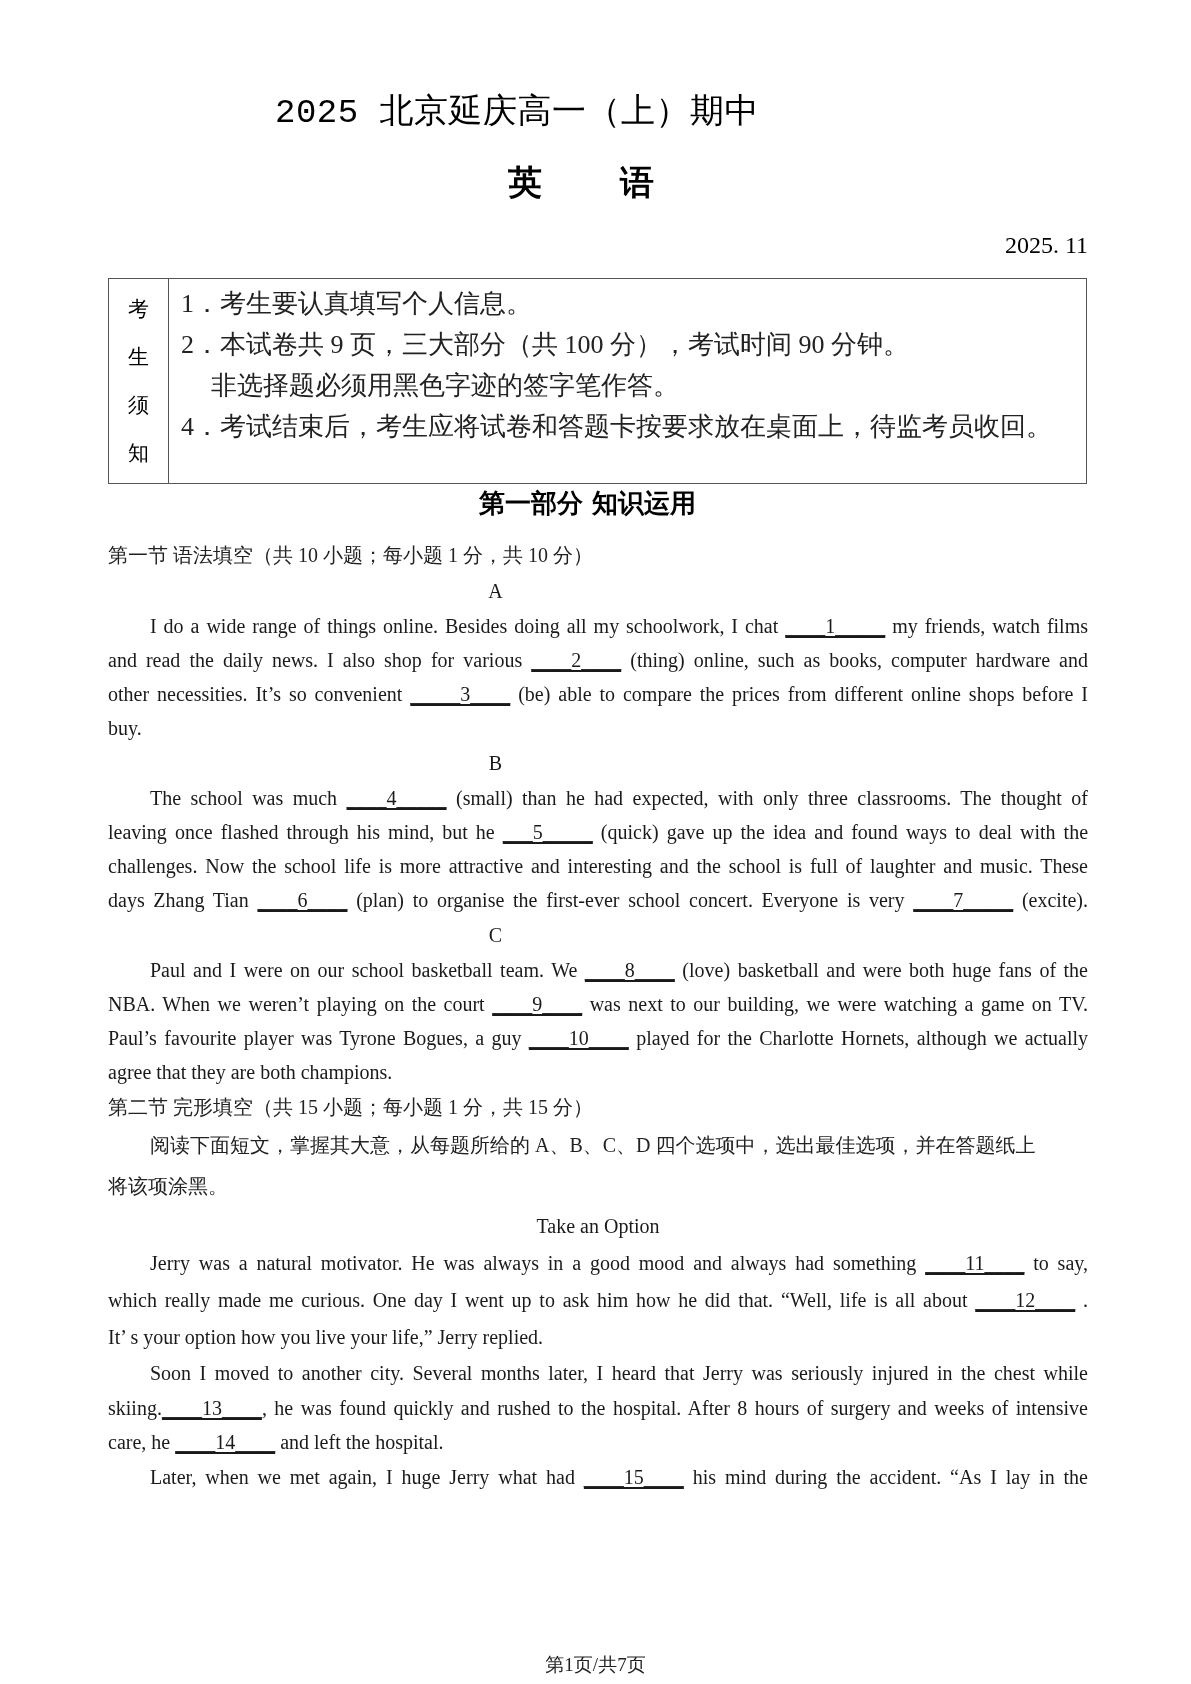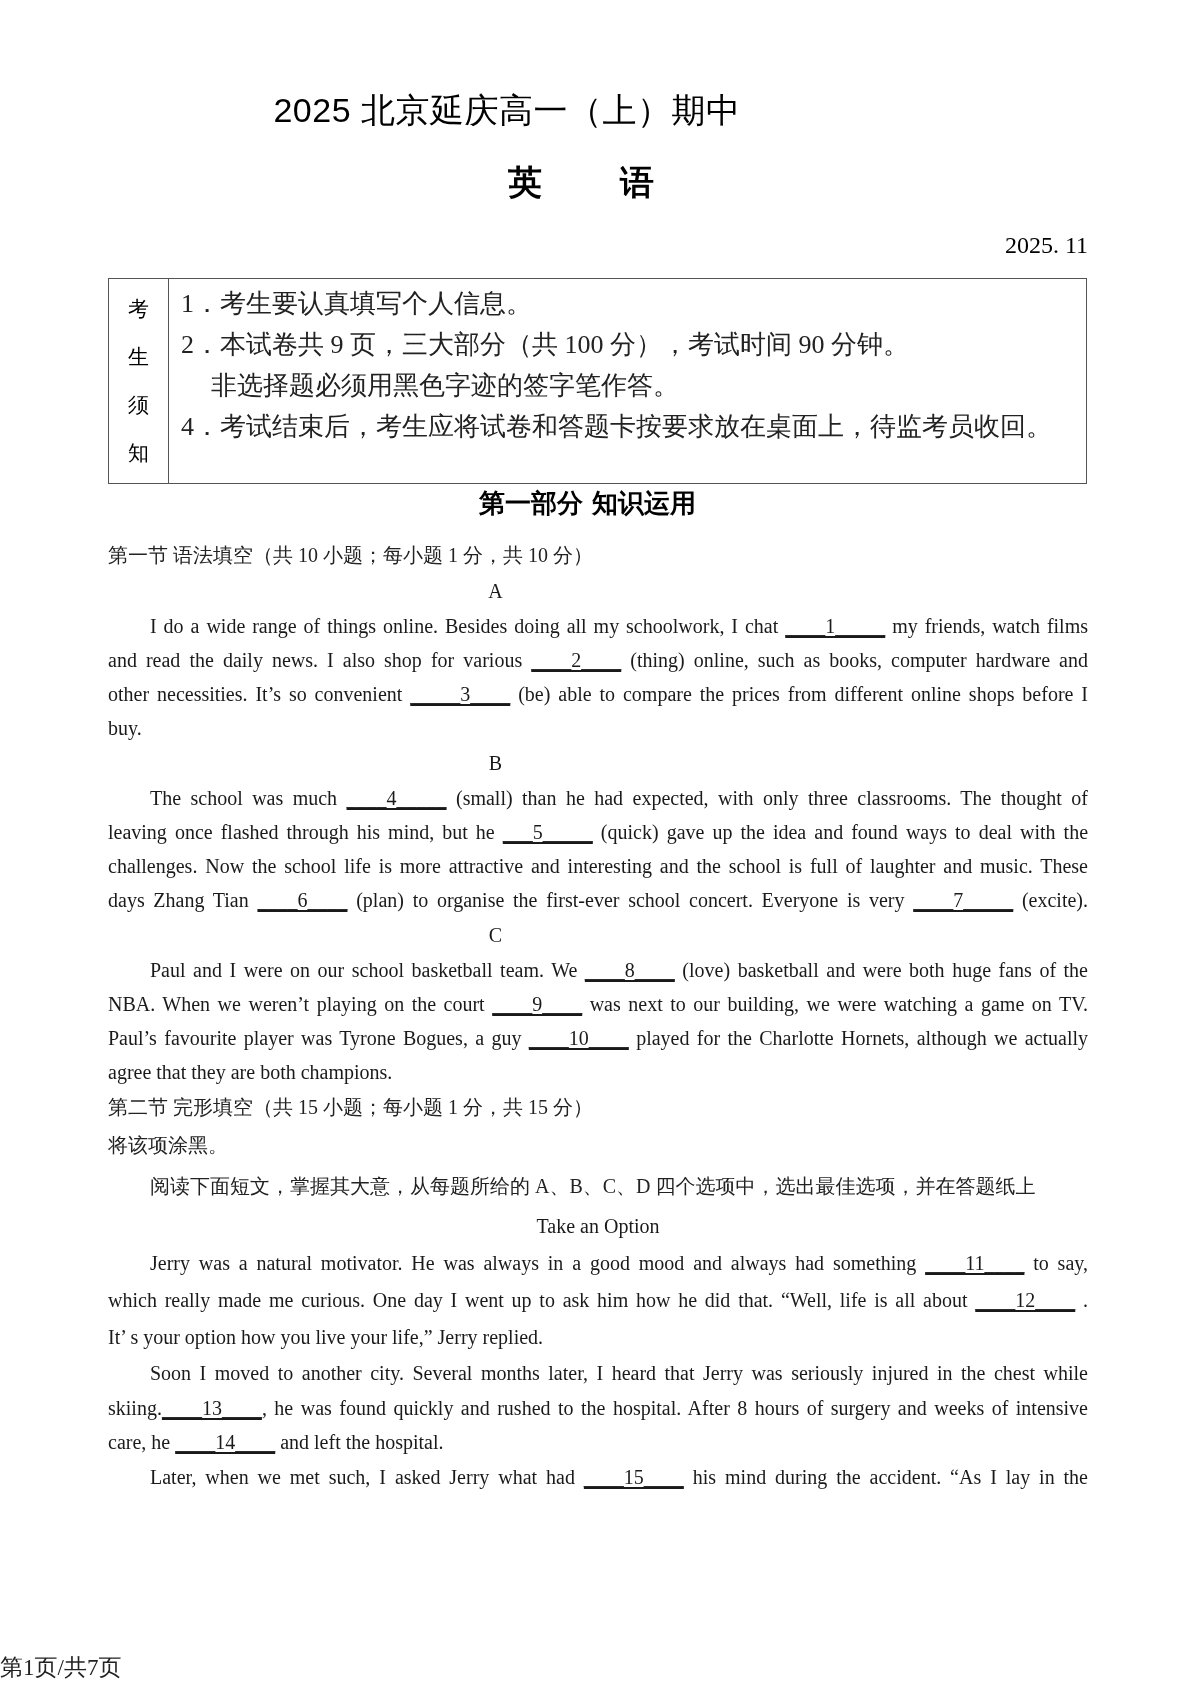--- a/index.html
+++ b/index.html
@@ -10,25 +10,25 @@
     body {
       width: 1191px;
       height: 1684px;
       position: relative;
       overflow: hidden;
       font-family: "Liberation Serif", "DejaVu Serif", serif;
       color: #1a1a1a;
     }
     .title {
       position: absolute;
-      left: 2px;
+      left: 12px;
       width: 1010px;
       top: 88px;
       text-align: center;
-      font-family: Liberation Sans, sans-serif;
+      font-family: Liberation Mono, monospace;
       font-size: 34px;
       letter-spacing: 0.5px;
       color: #000;
     }
     .subject {
       position: absolute;
       left: 0;
       width: 1162px;
       top: 160px;
       text-align: center;
@@ -132,22 +132,22 @@
       text-align: center;
       line-height: 38px;
       width: 1010px;
       margin-left: -15px;
     }
     .footer {
       position: absolute;
       left: 0;
       width: 1191px;
       top: 1652px;
-      text-align: left;
-      font-size: 23px;
+      text-align: center;
+      font-size: 19px;
       color: #222;
     }
   </style>
 </head>
 <body>
 
 <div class="title">2025 北京延庆高一（上）期中</div>
 
 <div class="subject">
   <span>英</span><span class="gap"></span><span>语</span>
@@ -193,37 +193,37 @@
       <div class="passage-label">C</div>
       <div>
         <div class="para" style="text-align-last: justify; line-height: 34px;"><span>Paul and I were on our school basketball team. We </span><span class="blank">____8____</span><span> (love) basketball and were both huge fans of the</span></div>
         <div class="para" style="text-indent: 0px; text-align-last: justify; line-height: 34px;"><span>NBA. When we weren’t playing on the court </span><span class="blank">____9____</span><span> was next to our building, we were watching a game on TV.</span></div>
         <div class="para" style="text-indent: 0px; text-align-last: justify; line-height: 34px;"><span>Paul’s favourite player was Tyrone Bogues, a guy </span><span class="blank">____10____</span><span> played for the Charlotte Hornets, although we actually</span></div>
         <div class="para" style="text-indent: 0px; line-height: 34px;"><span>agree that they are both champions.</span></div>
       </div>
     </div>
 
   <div class="section-head">第二节 完形填空（共 15 小题；每小题 1 分，共 15 分）</div>
-  <div class="instruction" style="text-indent:0">将该项涂黑。</div>
   <div class="instruction">
     <span>阅读下面短文，掌握其大意，从每题所给的 A、B、C、D 四个选项中，选出最佳选项，并在答题纸上</span>
   </div>
+  <div class="instruction" style="text-indent:0">将该项涂黑。</div>
 
   <div class="story-title">Take an Option</div>
 
   <div id="cloze-paragraphs">
       <div>
         <div class="para" style="text-align-last: justify; line-height: 37px;"><span>Jerry was a natural motivator. He was always in a good mood and always had something </span><span class="blank">____11____</span><span> to say,</span></div>
         <div class="para" style="text-indent: 0px; text-align-last: justify; line-height: 37px;"><span>which really made me curious. One day I went up to ask him how he did that. “Well, life is all about </span><span class="blank">____12____</span><span> .</span></div>
         <div class="para" style="text-indent: 0px; line-height: 37px;"><span>It’ s your option how you live your life,” Jerry replied.</span></div>
       </div>
       <div>
         <div class="para" style="text-align-last: justify; line-height: 34.5px;"><span>Soon I moved to another city. Several months later, I heard that Jerry was seriously injured in the chest while</span></div>
         <div class="para" style="text-indent: 0px; text-align-last: justify; line-height: 34.5px;"><span>skiing.</span><span class="blank">____13____</span><span>, he was found quickly and rushed to the hospital. After 8 hours of surgery and weeks of intensive</span></div>
         <div class="para" style="text-indent: 0px; line-height: 34.5px;"><span>care, he </span><span class="blank">____14____</span><span> and left the hospital.</span></div>
       </div>
       <div>
-        <div class="para" style="text-align-last: justify; line-height: 34.5px;"><span>Later, when we met such, I asked Jerry what had </span><span class="blank">____15____</span><span> his mind during the accident. “As I lay in the</span></div>
+        <div class="para" style="text-align-last: justify; line-height: 34.5px;"><span>Later, when we met again, I huge Jerry what had </span><span class="blank">____15____</span><span> his mind during the accident. “As I lay in the</span></div>
       </div>
     </div>
 </div>
 
 <div class="footer">第1页/共7页</div>
 
 </body></html>

